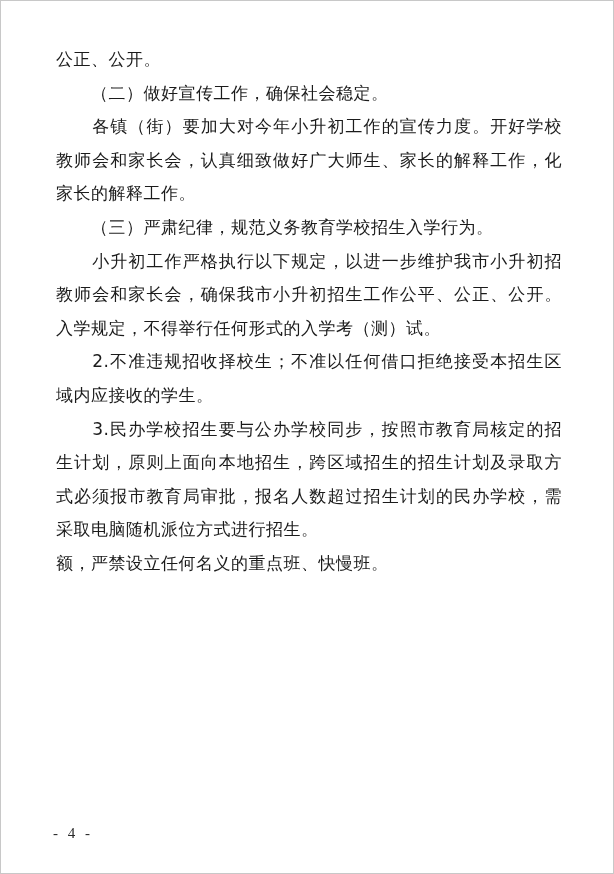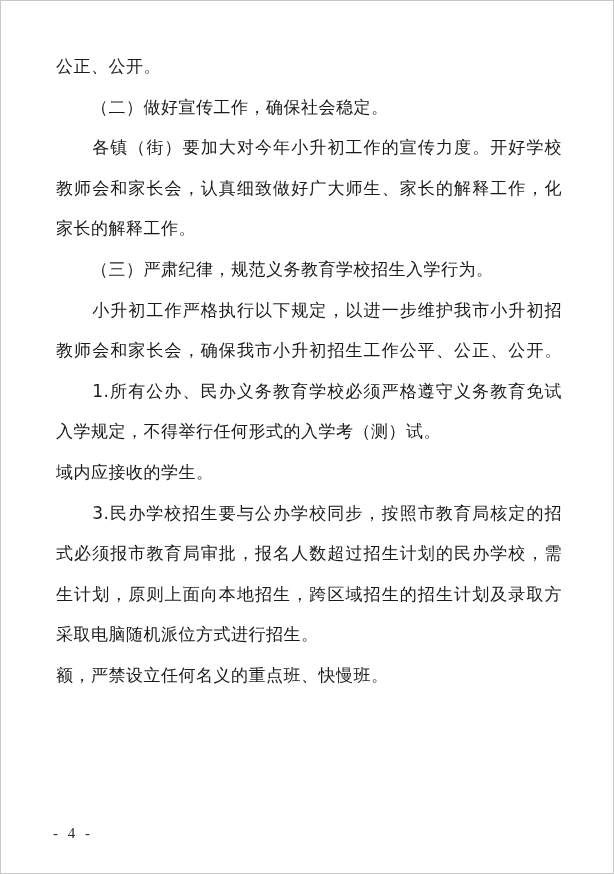--- a/index.html
+++ b/index.html
@@ -30,21 +30,20 @@
   }
   .line {
     display: block;
     font-size: 17px;
     line-height: 33.6px;
     letter-spacing: 0.5px;
     color: #1b1b1b;
     text-align: justify;
     text-align-last: left;
     white-space: nowrap;
-    margin-top: 7px;
   }
   
   .line.full {
     text-align-last: justify;
   }
   .page-footer {
     position: absolute;
     left: 52px;
     top: 822px;
   }
@@ -79,32 +78,32 @@
     <p>
       <span class="line">　　（三）严肃纪律，规范义务教育学校招生入学行为。</span>
     </p>
 
     <p>
       <span class="line full">　　小升初工作严格执行以下规定，以进一步维护我市小升初招</span>
       <span class="line full">教师会和家长会，确保我市小升初招生工作公平、公正、公开。</span>
     </p>
 
     <p>
-      <span class="line full">　　1.所有公办、民办义务教育学校必须严格遵守义务教育免试</span>
       <span class="line">入学规定，不得举行任何形式的入学考（测）试。</span>
     </p>
 
     <p>
+      <span class="line full">　　2.不准违规招收择校生；不准以任何借口拒绝接受本招生区</span>
       <span class="line">域内应接收的学生。</span>
     </p>
 
     <p>
       <span class="line full">　　3.民办学校招生要与公办学校同步，按照市教育局核定的招</span>
+      <span class="line full">生计划，原则上面向本地招生，跨区域招生的招生计划及录取方</span>
       <span class="line full">式必须报市教育局审批，报名人数超过招生计划的民办学校，需</span>
-      <span class="line full">生计划，原则上面向本地招生，跨区域招生的招生计划及录取方</span>
       <span class="line">采取电脑随机派位方式进行招生。</span>
     </p>
 
     <p>
       <span class="line">额，严禁设立任何名义的重点班、快慢班。</span>
     </p>
 
   </main>
 
   <footer class="page-footer">

